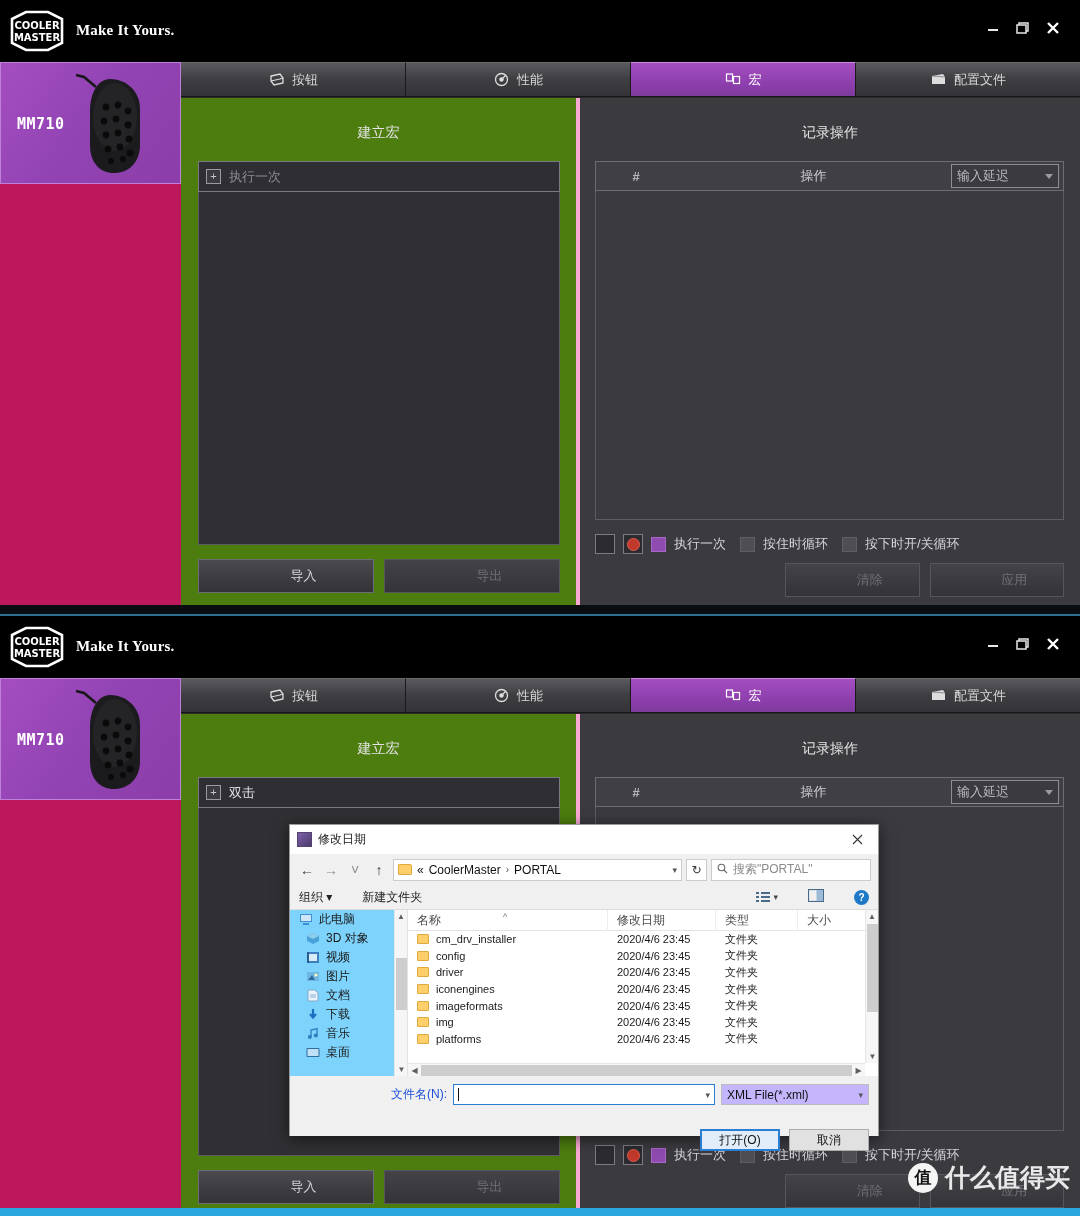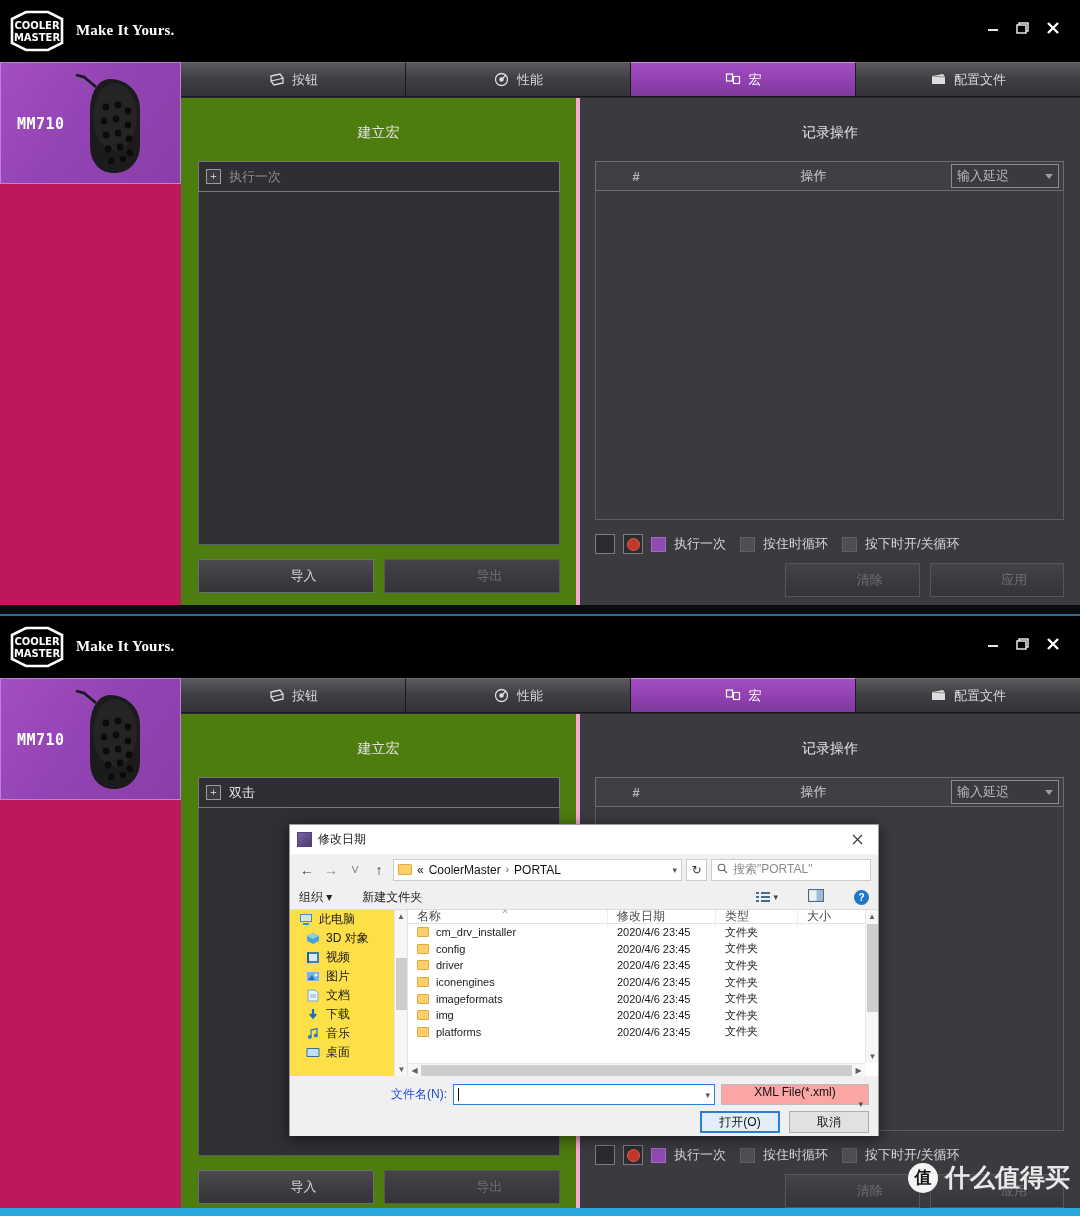--- a/index.html
+++ b/index.html
@@ -131,34 +131,34 @@
   .dlg-tools { height:25px; display:flex; align-items:center; gap:30px; padding:0 9px;
     background:#f0f0f0; border-bottom:1px solid #dcdcdc; font-size:12px; color:#222; }
   .dlg-tools .ti { cursor:pointer; }
   .dlg-tools .spacer { flex:1; }
   .viewbtn { display:flex; align-items:center; gap:3px; cursor:pointer; color:#444; }
   .helpb { width:15px; height:15px; border-radius:50%; background:#1e79c8; color:#fff;
     font-size:10px; display:flex; align-items:center; justify-content:center;
     font-weight:bold; cursor:pointer; }
 
   .dlg-main { position:absolute; left:0; top:85px; right:0; height:166px; display:flex; background:#fff; }
-  .dlg-side { width:118px; background:#fde047; border-right:1px solid #e2e2e2; position:relative;
+  .dlg-side { width:118px; background:#7dd3fc; border-right:1px solid #e2e2e2; position:relative;
     overflow:hidden; }
   .sideitem { display:flex; align-items:center; gap:6px; height:19px; padding-left:9px;
     font-size:12px; color:#1a1a1a; cursor:pointer; white-space:nowrap; }
   .sideitem.l2 { padding-left:16px; }
   .si-ico { width:14px; height:13px; flex:0 0 14px; }
   .side-sb { position:absolute; right:0; top:0; width:13px; height:100%; background:#f6f6f6;
     border-left:1px solid #e6e6e6; }
   .sb-arrow { height:13px; display:flex; align-items:center; justify-content:center;
     font-size:8px; color:#606060; cursor:pointer; }
   .sb-thumb { position:absolute; left:1px; width:11px; background:#cdcdcd; cursor:pointer; }
 
   .dlg-files { flex:1; position:relative; overflow:hidden; }
-  .fhead { display:flex; height:14px; border-bottom:1px solid #e4e4e4; background:#fff;
+  .fhead { display:flex; height:21px; border-bottom:1px solid #e4e4e4; background:#fff;
     font-size:12px; color:#4a4a4a; align-items:center; }
   .fhead div { border-right:1px solid #eee; padding-left:9px; height:21px; line-height:21px;
     cursor:pointer; position:relative; }
   .fh-name { width:200px; } .fh-date { width:108px; } .fh-type { width:82px; } .fh-size { flex:1; }
   .sortcar { position:absolute; left:95px; top:-3px; font-size:9px; color:#777; }
   .frow { display:flex; height:16.6px; align-items:center; font-size:11px; color:#1a1a1a;
     cursor:pointer; }
   .fc-name { width:200px; display:flex; align-items:center; gap:7px; padding-left:9px; }
   .fc-date { width:108px; padding-left:9px; color:#1a1a1a; }
   .fc-type { width:82px; padding-left:9px; }
@@ -170,24 +170,24 @@
   .hsb-arrow { width:13px; text-align:center; font-size:8px; color:#606060; cursor:pointer; }
   .hsb-thumb { height:11px; background:#cdcdcd; flex:1; margin:0 0; cursor:pointer; }
 
   .dlg-foot { position:absolute; left:0; right:0; top:251px; height:60px; background:#f0f0f0; }
   .fname-row { display:flex; align-items:center; gap:6px; padding:8px 9px 0 0; }
   .fname-lab { width:145px; text-align:right; font-size:12px; color:#1d4ed8;margin-left:12px; }
   .fname-in { flex:1; height:21px; background:#fff; border:1px solid #2a7fd4; display:flex;
     align-items:center; padding:0 4px; font-size:12px; color:#111; cursor:text; }
   .fname-in .caret { width:1px; height:13px; background:#111; }
   .fname-in .dd { margin-left:auto; color:#555; font-size:9px; }
-  .ftype { width:148px; height:21px; background:#fca5a5; border:1px solid #bcbcbc;
-    display:flex; align-items:center; padding:0 5px; font-size:12px; color:#111; cursor:pointer;flex-direction:column; }
+  .ftype { width:148px; height:21px; background:#c4b5fd; border:1px solid #bcbcbc;
+    display:flex; align-items:center; padding:0 5px; font-size:12px; color:#111; cursor:pointer; }
   .ftype .dd { margin-left:auto; color:#555; font-size:9px; }
-  .btn-row { display:flex; justify-content:flex-end; gap:9px; padding:6px 9px 0 0; }
+  .btn-row { display:flex; justify-content:flex-end; gap:9px; padding:24px 9px 0 0; }
   .wbtn2 { width:80px; height:22px; font-size:12px; display:flex; align-items:center;
     justify-content:center; background:#e1e1e1; border:1px solid #adadad; color:#111; cursor:pointer; }
   .wbtn2.primary { background:#e1eefa; border:2px solid #2a7fd4; }
 
   
   .wm { position:absolute; right:10px; bottom:22px; display:flex; align-items:center; gap:7px;
     color:#f2f2f2; font-size:25px; font-weight:bold; opacity:.95; z-index:40; }
   .wm-badge { width:30px; height:30px; border-radius:50%; background:#fff; color:#111;
     font-size:17px; display:flex; align-items:center; justify-content:center; font-weight:bold; }
   .bottom-bar { position:absolute; left:0; bottom:0; width:1080px; height:8px; background:#29a8e0; }

